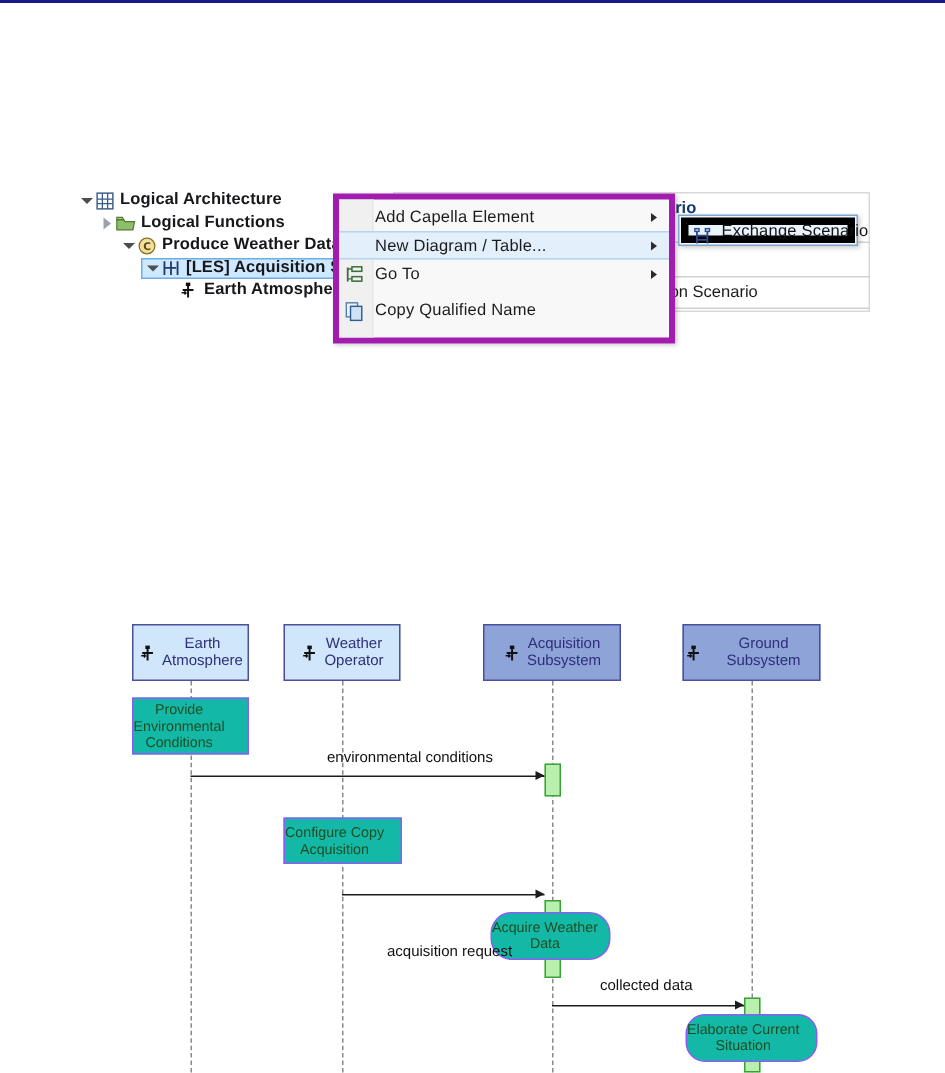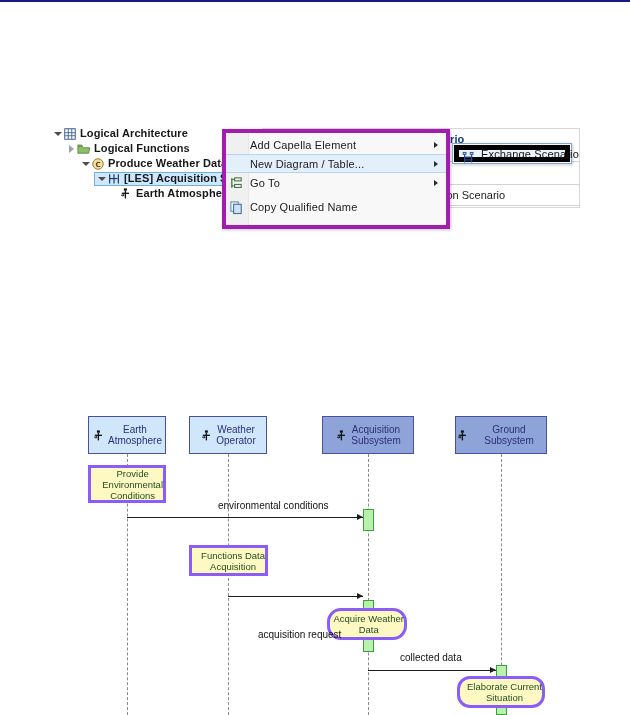--- a/index.html
+++ b/index.html
@@ -237,26 +237,26 @@
     border-left: 1px dashed #8a8a8a;
   }
   .exec-bar {
     position: absolute;
     background: #b9f0ae;
     border: 1px solid #3aa13a;
     box-sizing: border-box;
   }
   .func-box {
     position: absolute;
-    background: #fef9c3;
-    border: 3px solid #8b5cf6;
-    box-sizing: border-box;
-    display: flex;
-    align-items: center;
-    justify-content: flex-end;
+    background: #14b8a6;
+    border: 1px solid #8b5cf6;
+    box-sizing: border-box;
+    display: flex;
+    align-items: center;
+    justify-content: flex-start;
     text-align: center;
   }
   .func-box span {
     font-size: 9.5px;
     line-height: 11px;
     color: #1f4d22;
     white-space: pre-line;
   }
   .msg-line {
     position: absolute;
@@ -455,21 +455,21 @@
     </div>
     <div class="exec-bar" style="left: 363px; top: 509px; width: 11px; height: 22px;"></div>
     <div class="exec-bar" style="left: 363px; top: 600px; width: 11px; height: 52px;"></div>
     <div class="exec-bar" style="left: 496px; top: 665px; width: 11px; height: 50px;"></div>
     <div class="func-box" style="left: 88px; top: 465px; width: 78px; height: 38px;">
       <span>Provide
 Environmental
 Conditions</span>
     </div>
     <div class="func-box" style="left: 189px; top: 545px; width: 79px; height: 31px;">
-      <span>Functions Data
+      <span>Configure Copy
 Acquisition</span>
     </div>
     <div class="func-box" style="left: 327px; top: 608px; width: 80px; height: 32px; border-radius: 14px;">
       <span>Acquire Weather
 Data</span>
     </div>
     <div class="func-box" style="left: 457px; top: 676px; width: 88px; height: 32px; border-radius: 13px;">
       <span>Elaborate Current
 Situation</span>
     </div>

